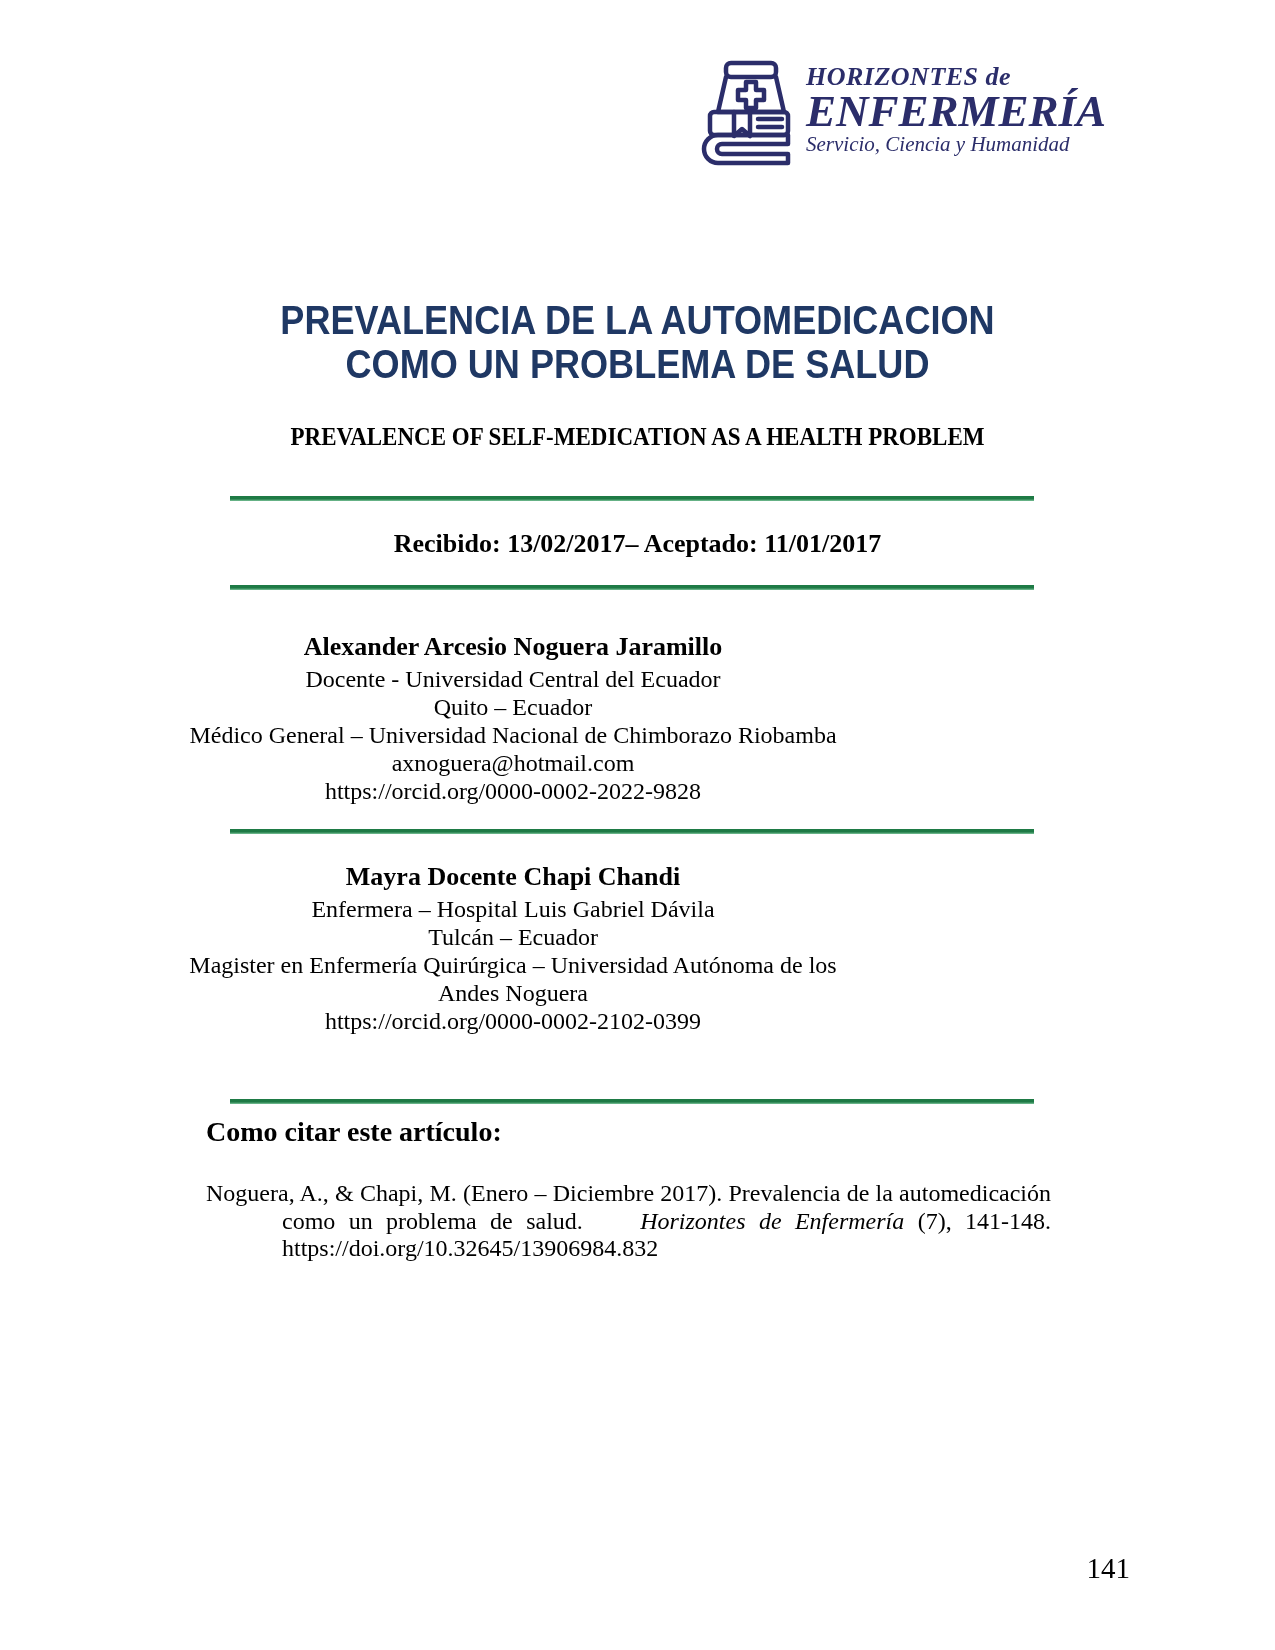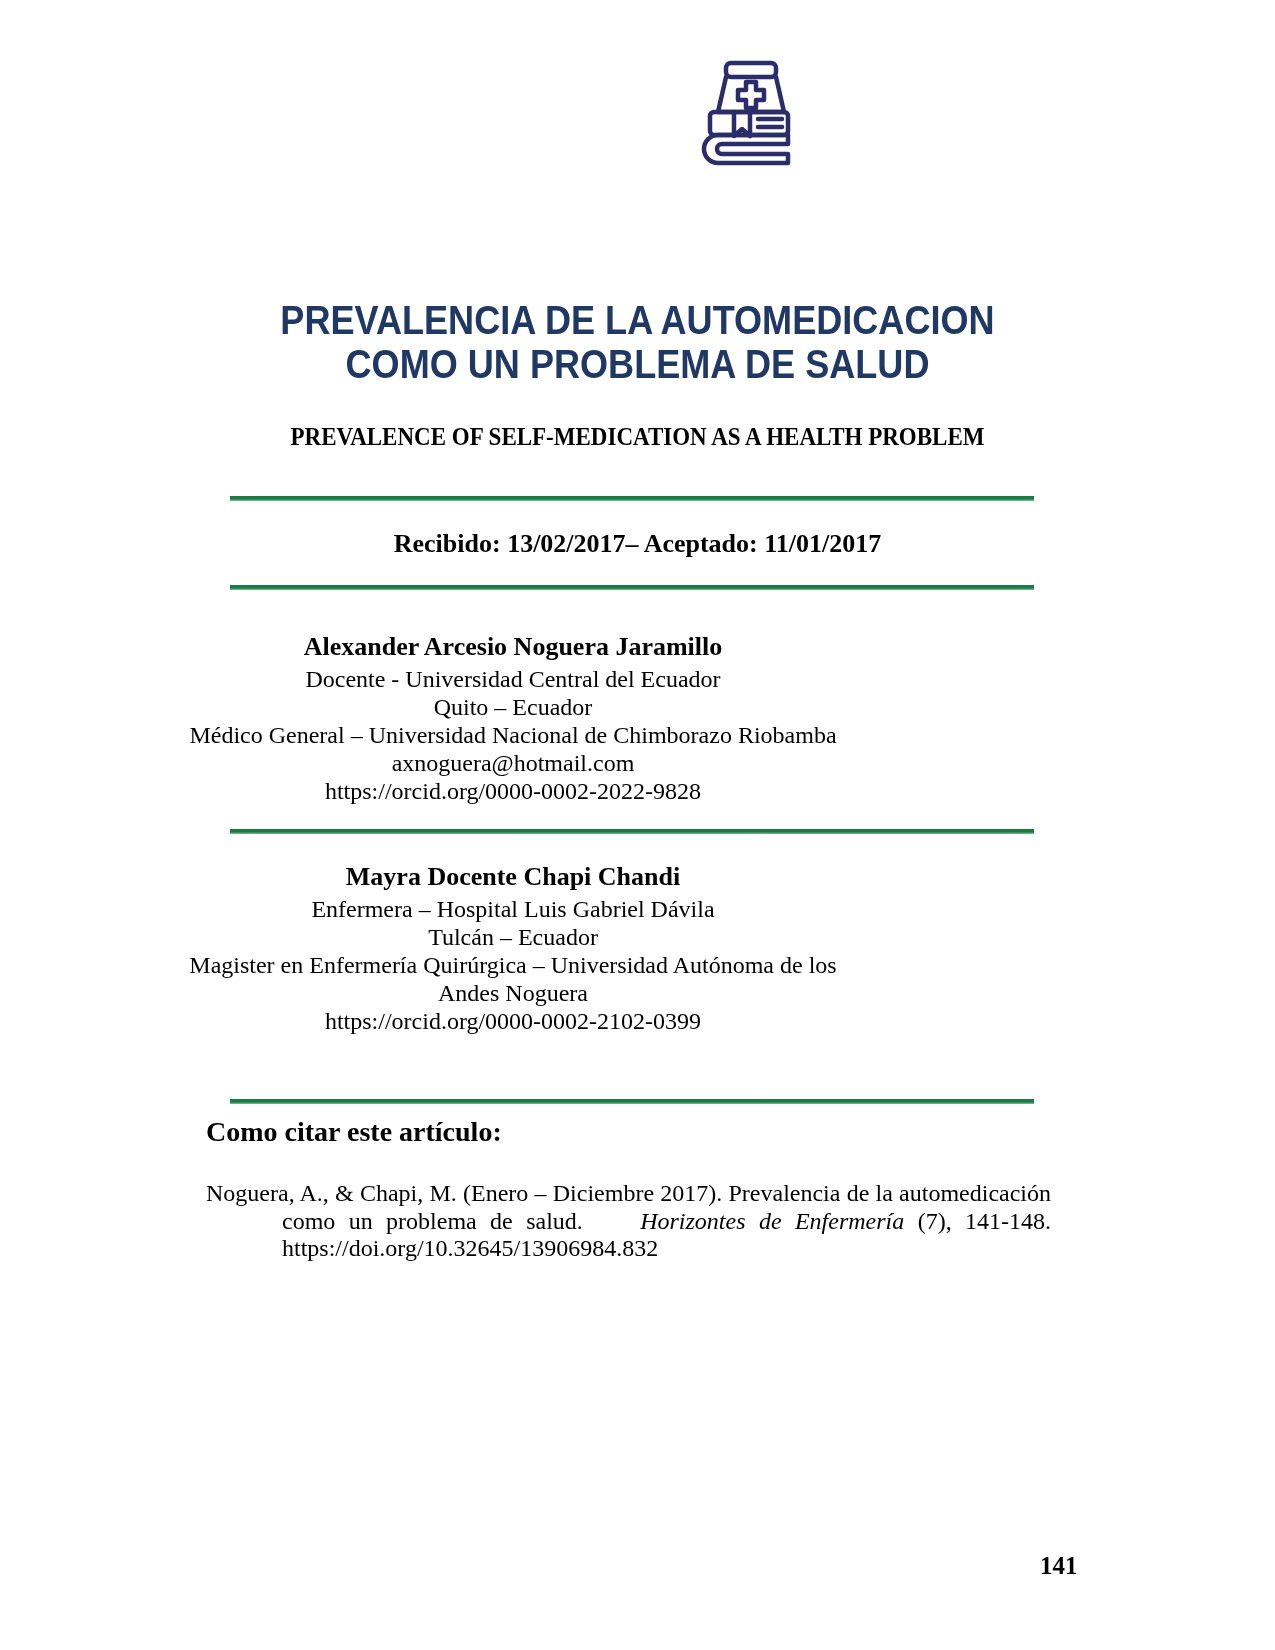--- a/index.html
+++ b/index.html
@@ -60,21 +60,21 @@
   
   .cite-heading { position:absolute; left:206px; top:1117px; font-weight:bold; font-size:28px; line-height:30px; }
   .citation {
     position:absolute; left:206px; top:1180px; width:845px;
     font-size:24px; line-height:27.5px;
     text-align:justify;
     padding-left:76px; text-indent:-76px;
   }
   .citation .it { font-style:italic;margin-left:44px; }
 
-  .page-number { position:absolute; top:1552px; left:1040px; width:90px; text-align:left; font-size:25px;font-weight:bold; }
+  .page-number { position:absolute; top:1552px; left:1040px; width:90px; text-align:right; font-size:29px; }
 </style>
 </head>
 <body>
 
 <div class="page">
 
   <header class="logo">
     <svg class="logo-icon" viewBox="0 0 112 112" fill="none" stroke="#2b2d6a" stroke-width="4.5" stroke-linejoin="round" stroke-linecap="round">
 
       <rect x="36" y="8" width="50" height="14" rx="5"></rect>
@@ -83,20 +83,25 @@
 
       <path d="M56,27 h10 v8 h8 v10 h-8 v8 h-10 v-8 h-8 v-10 h8 Z"></path>
 
       <rect x="20" y="57" width="78" height="23" rx="4"></rect>
       <path d="M44,57 v24 l8,-7 l8,7 v-24"></path>
       <line x1="68" y1="64" x2="92" y2="64"></line>
       <line x1="68" y1="72" x2="92" y2="72"></line>
 
       <path d="M98,80 h-70 a14,14 0 0 0 0,28 h70 v-9 h-66 a5,5 0 0 1 0,-10 h66 Z"></path>
     </svg>
+    <div class="logo-text">
+      <div class="logo-top">HORIZONTES de</div>
+      <div class="logo-main">ENFERMERÍA</div>
+      <div class="logo-tagline">Servicio, Ciencia y Humanidad</div>
+    </div>
   </header>
 
   <h1 class="title">
     <div>PREVALENCIA DE LA AUTOMEDICACION</div>
     <div>COMO UN PROBLEMA DE SALUD</div>
   </h1>
   <div class="subtitle">PREVALENCE OF SELF-MEDICATION AS A HEALTH PROBLEM</div>
 
   <div class="rule rule1"></div>
   <div class="dates">Recibido: 13/02/2017– Aceptado: 11/01/2017</div>

